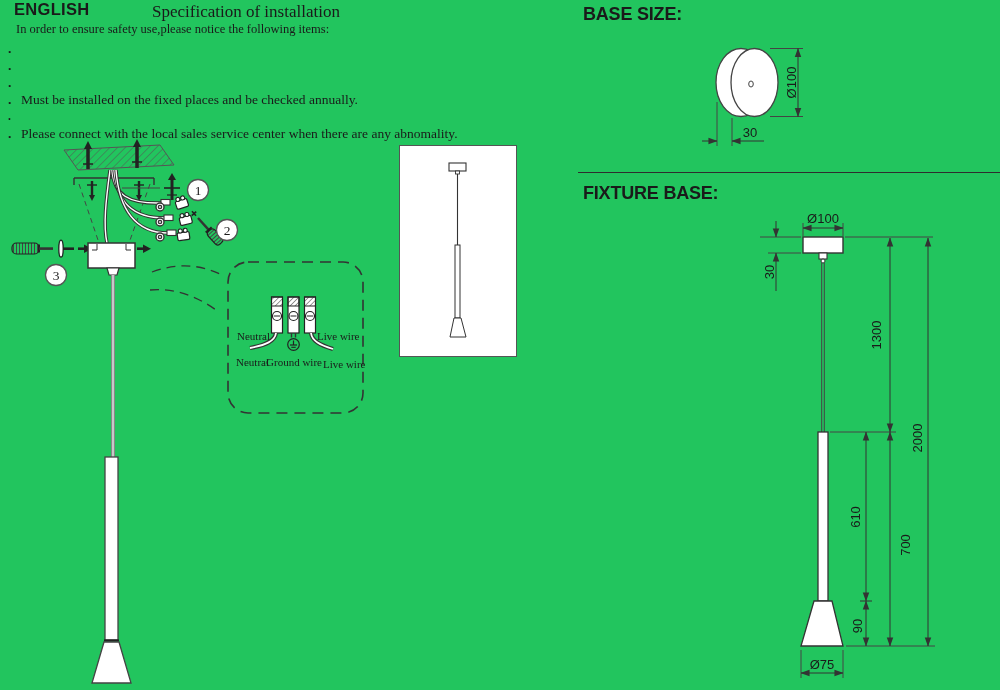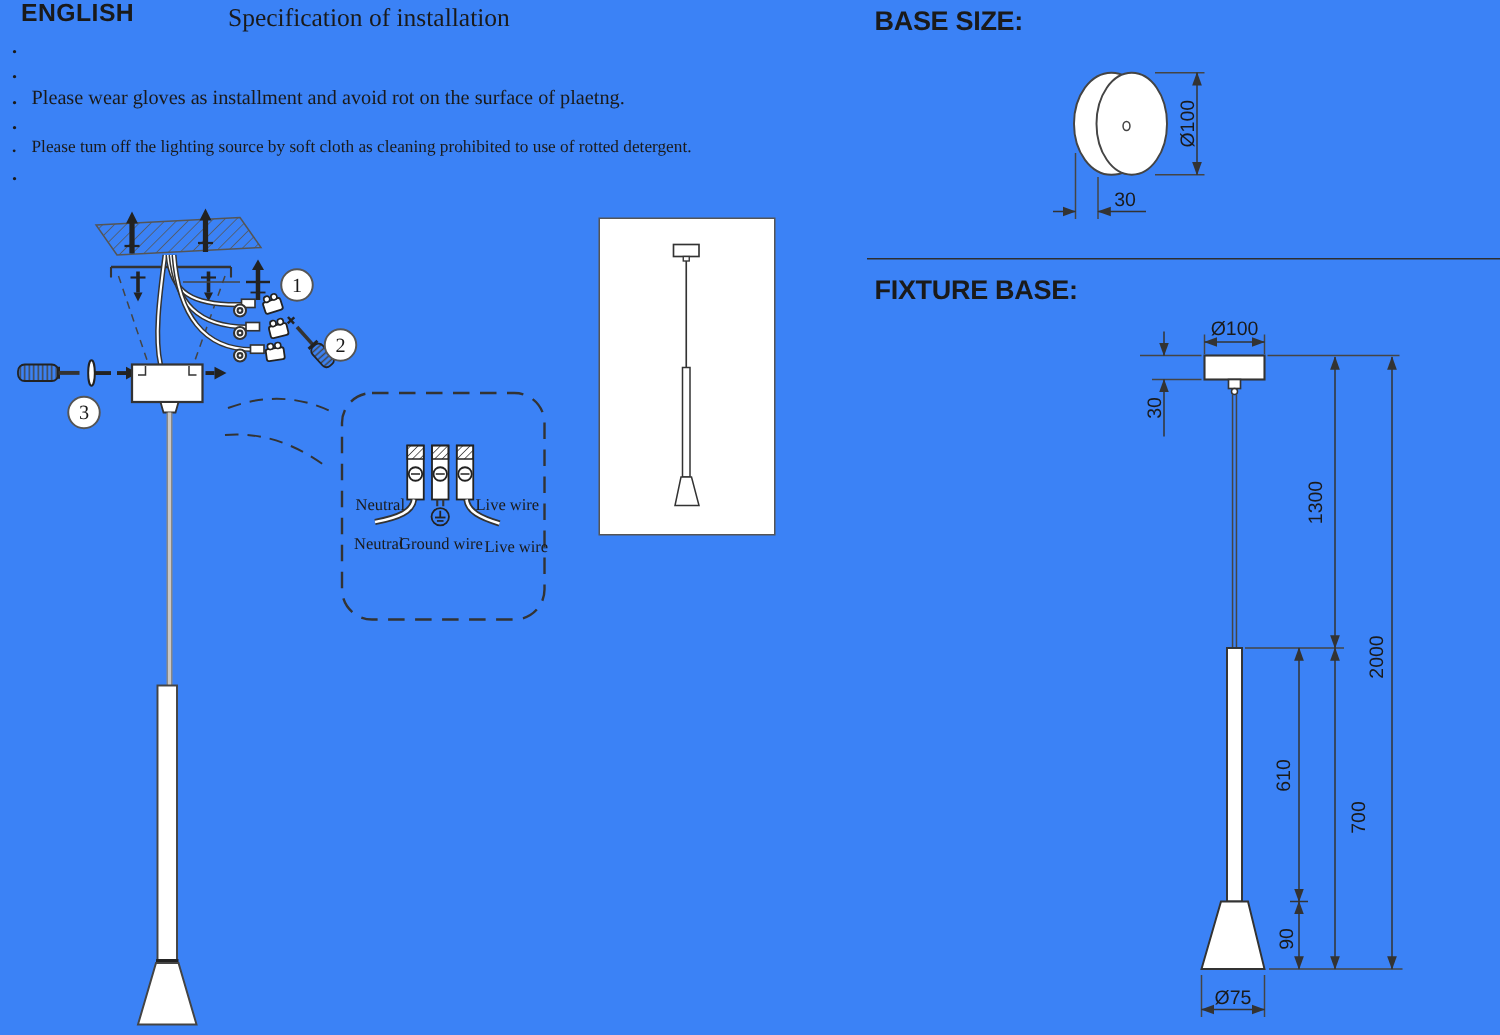--- a/index.html
+++ b/index.html
@@ -1,16 +1,16 @@
 <!DOCTYPE html>
 <html><head>
 <meta charset="utf-8">
 <style>
   html,body{margin:0;padding:0;background:#fff;}
-  .sheet{position:relative;width:1000px;height:690px;background:#3b82f6;overflow:hidden;
+  .sheet{position:relative;width:1000px;height:690px;background:#22c55e;overflow:hidden;
          font-family:"Liberation Serif",serif;color:#1a1a1a;}
   .abs{position:absolute;}
   .lang{left:14px;top:0px;font-family:"Liberation Sans",sans-serif;font-weight:bold;
         font-size:16.5px;letter-spacing:.3px;}
   .doctitle{left:152px;top:2px;font-size:17px;}
   .textblock{left:8px;top:22px;width:520px;}
   .intro{margin-left:8px;font-size:12.5px;margin-bottom:3px;}
   .items .safety-item{display:flex;line-height:17px;font-size:13.5px;}
   .items .safety-item:nth-child(5){font-size:11.5px;}
   .items .bullet{width:7px;margin-right:6px;font-weight:bold;flex:none;}
@@ -27,40 +27,41 @@
 </style>
 </head>
 <body>
 
 <div class="sheet">
 
   <div class="abs lang">ENGLISH</div>
   <div class="abs doctitle">Specification of installation</div>
 
   <div class="abs textblock">
+    <div class="intro">In order to ensure safety use,please notice the following items:</div>
     <div class="items">
       <div class="safety-item">
           <span class="bullet">.</span>
         </div>
       <div class="safety-item">
           <span class="bullet">.</span>
         </div>
       <div class="safety-item">
           <span class="bullet">.</span>
-          <span>Please wear gloves as installment and avoid rot on the surface of plaetng.</span>
-        </div>
-      <div class="safety-item">
-          <span class="bullet">.</span>
-        </div>
-      <div class="safety-item">
-          <span class="bullet">.</span>
-          <span>Please tum off the lighting source by soft cloth as cleaning prohibited to use of rotted detergent.</span>
-        </div>
-      <div class="safety-item">
-          <span class="bullet">.</span>
+        </div>
+      <div class="safety-item">
+          <span class="bullet">.</span>
+          <span>Must be installed on the fixed places and be checked annually.</span>
+        </div>
+      <div class="safety-item">
+          <span class="bullet">.</span>
+        </div>
+      <div class="safety-item">
+          <span class="bullet">.</span>
+          <span>Please connect with the local sales service center when there are any abnomality.</span>
         </div>
     </div>
   </div>
 
   <svg style="left:0;top:140px" width="570" height="550" viewBox="0 0 570 550">
     <defs>
       <pattern id="hatch" width="5.5" height="5.5" patternUnits="userSpaceOnUse" patternTransform="rotate(45)">
         <line x1="0" y1="0" x2="0" y2="5.5" stroke="#555" stroke-width="1"></line>
       </pattern>
       <pattern id="grip" width="3" height="12" patternUnits="userSpaceOnUse">

